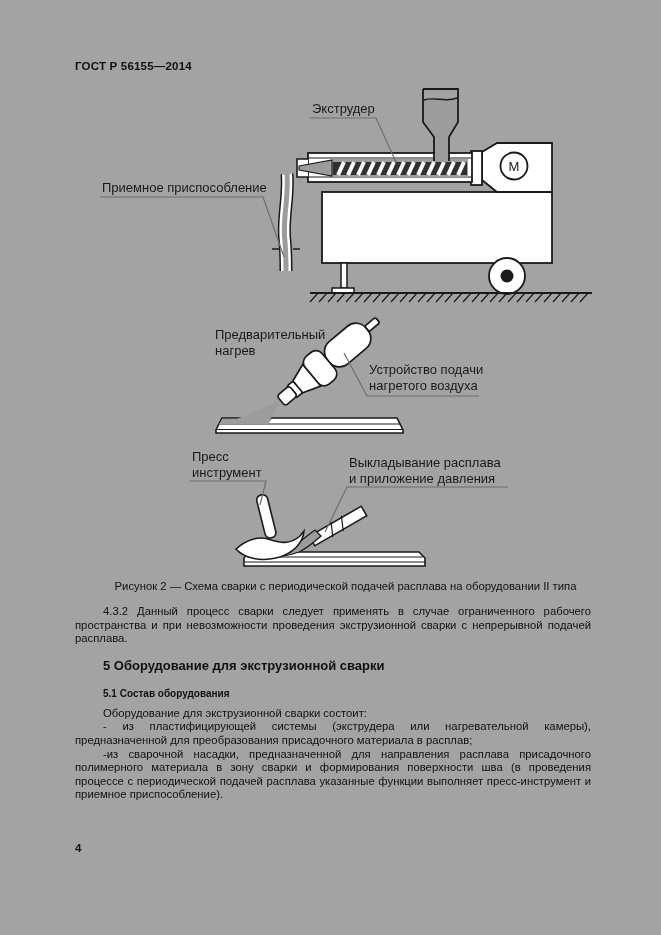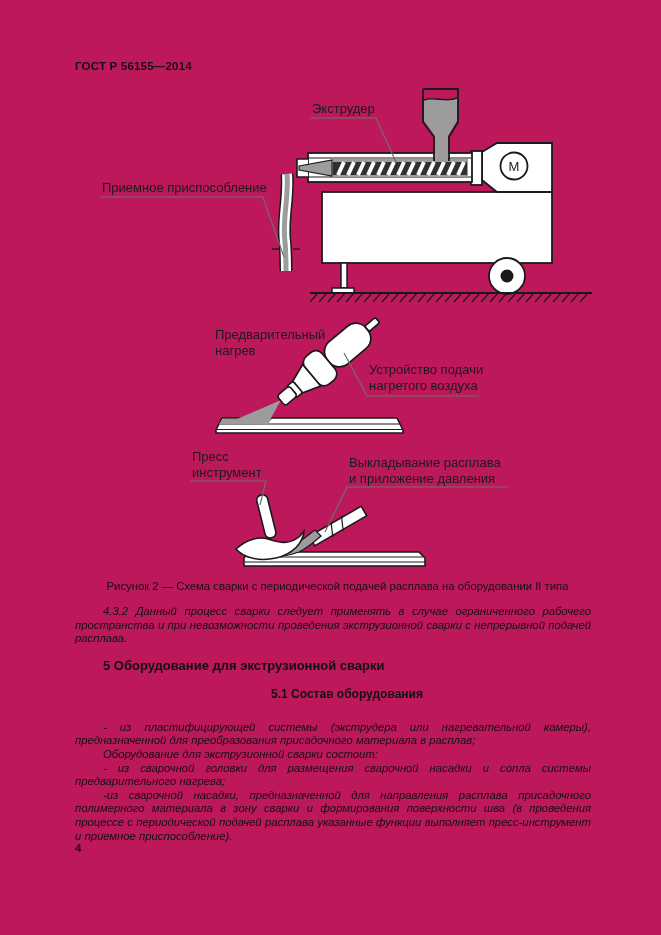--- a/index.html
+++ b/index.html
@@ -1,25 +1,25 @@
 <!DOCTYPE html>
 <html><head>
 <meta charset="utf-8">
 <style>
   html,body{margin:0;padding:0;background:#fff;}
-  .page{position:relative;width:661px;height:935px;background:#be185d;overflow:hidden;
+  .page{position:relative;width:661px;height:935px;background:#a3a3a3;overflow:hidden;
         font-family:"Liberation Sans",sans-serif;color:#111;}
   .doc-header{position:absolute;left:75px;top:60px;font-size:11.5px;font-weight:bold;letter-spacing:.2px;}
   svg.fig{position:absolute;left:0;top:0;}
   svg.fig text{font-family:"Liberation Sans",sans-serif;font-size:13px;fill:#1a1a1a;}
-  .caption{position:absolute;left:75px;top:580px;width:525px;text-align:center;font-size:11.3px;}
+  .caption{position:absolute;left:83px;top:580px;width:525px;text-align:center;font-size:11.3px;}
   .textcol{position:absolute;left:75px;top:605px;width:516px;font-size:11.3px;line-height:13.6px;text-align:justify;}
-  .textcol p{margin:0;text-indent:28px;font-style:italic;}
+  .textcol p{margin:0;text-indent:28px;}
   .h-sec{font-size:13px;font-weight:bold;margin:12px 0 4px 28px;line-height:16px;text-align:left;}
-  .h-sub{font-size:12px;font-weight:bold;margin:13px 0 20px 28px;line-height:14px;text-align:center;}
+  .h-sub{font-size:10px;font-weight:bold;margin:13px 0 6px 28px;line-height:14px;text-align:left;}
   .pageno{position:absolute;left:75px;top:842px;font-size:11.5px;font-weight:bold;}
 </style>
 </head>
 <body>
 
 <div class="page">
 
   <div class="doc-header">ГОСТ Р 56155—2014</div>
 
   <svg class="fig" width="661" height="575" viewBox="0 0 661 575">
@@ -124,20 +124,19 @@
       <text x="349" y="483" stroke="none">и приложение давления</text>
     </g>
   </svg>
 
   <div class="caption">Рисунок 2 — Схема сварки с периодической подачей расплава на оборудовании II типа</div>
 
   <div class="textcol">
     <p>4.3.2 Данный процесс сварки следует применять в случае ограниченного рабочего пространства и при невозможности проведения экструзионной сварки с непрерывной подачей расплава.</p>
     <h2 class="h-sec">5 Оборудование для экструзионной сварки</h2>
     <h3 class="h-sub">5.1 Состав оборудования</h3>
+    <p>Оборудование для экструзионной сварки состоит:</p>
     <p>- из пластифицирующей системы (экструдера или нагревательной камеры), предназначенной для преобразования присадочного материала в расплав;</p>
-    <p>Оборудование для экструзионной сварки состоит:</p>
-    <p>- из сварочной головки для размещения сварочной насадки и сопла системы предварительного нагрева;</p>
     <p>-из сварочной насадки, предназначенной для направления расплава присадочного полимерного материала в зону сварки и формирования поверхности шва (в проведения процессе с периодической подачей расплава указанные функции выполняет пресс-инструмент и приемное приспособление).</p>
   </div>
 
   <div class="pageno">4</div>
 </div>
 
 </body></html>

